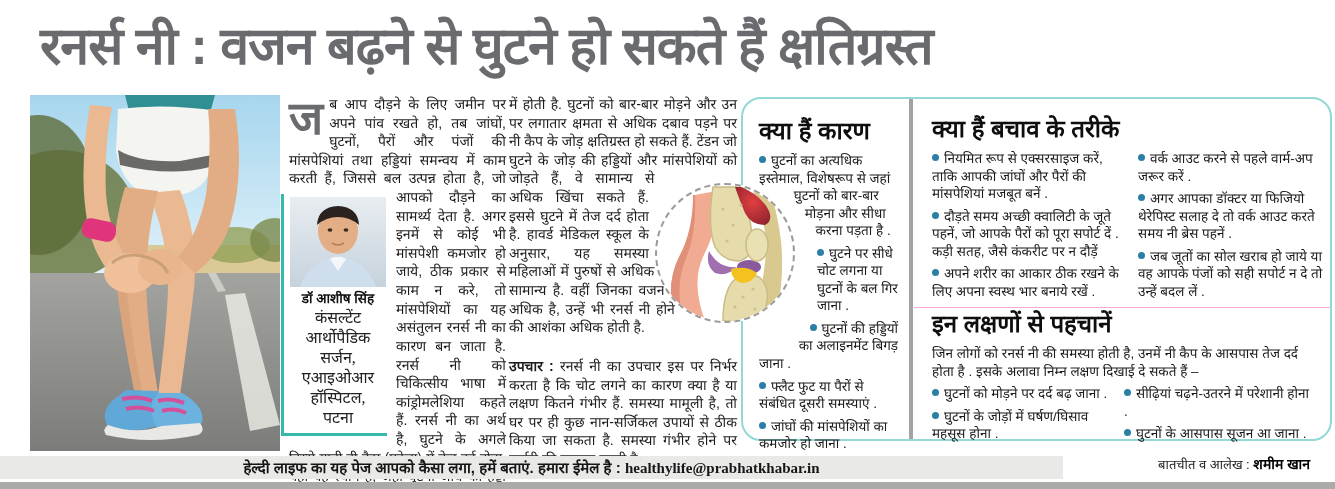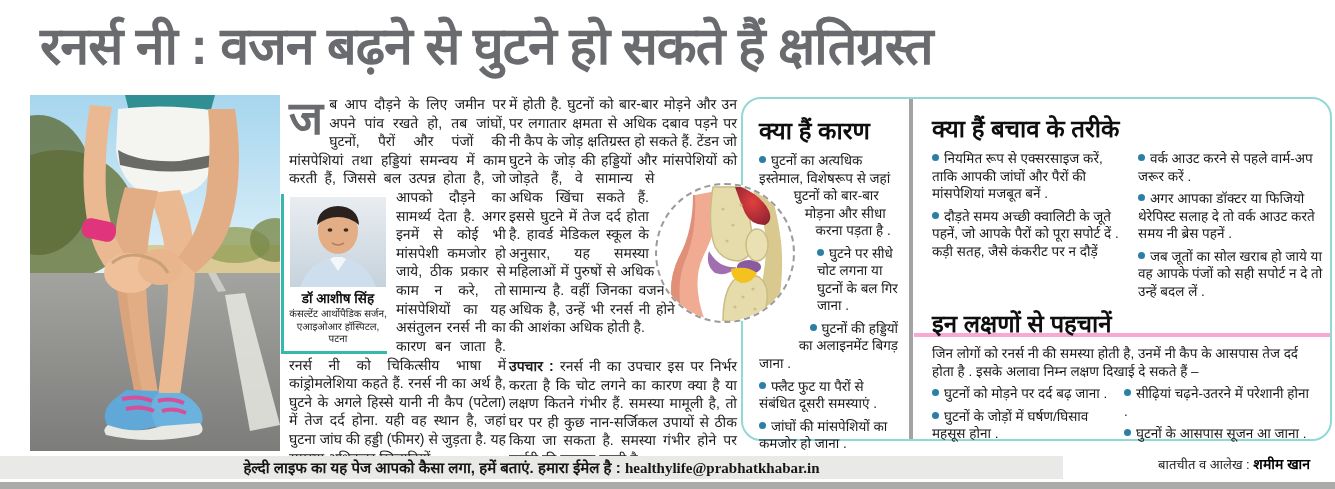--- a/index.html
+++ b/index.html
@@ -20,21 +20,21 @@
   .col { position:absolute; top:0; font-size:14px; line-height:1.33; color:#1c1c1c; text-align:justify; }
   .col1 { left:289px; width:217px; height:358px; }
   .col2 { left:509px; width:228px; height:358px; }
   .dropcap { float:left; font-size:46px; line-height:0.85; font-weight:700; color:#6a6b6e; padding:4px 6px 0 0; }
 
   
   .doctor-block { float:left; width:106px; margin:6px 9px 2px -8px; padding:3px 0 5px 5px;
     border-left:3px solid #35b8ae; border-bottom:3px solid #35b8ae; text-align:center; }
   .doctor-block svg { display:block; margin:0 auto; }
   .doctor-name { font-size:13.5px; font-weight:700; color:#111; margin-top:3px; }
-  .doctor-title { font-size:10px; line-height:1.25; color:#222; }
+  .doctor-title { font-size:16px; line-height:1.25; color:#222;font-family:Liberation Serif, serif; }
 
   .treat-label { font-weight:700; }
 
   
   .knee-spacer { float:right; width:86px; height:150px;
     shape-outside: polygon(100% 0%, 28% 0%, 0% 32%, 0% 68%, 30% 100%, 100% 100%);
     margin-left:2px; }
 
   
   .knee-circle { position:absolute; left:655px; top:88px; width:140px; height:140px;
@@ -48,22 +48,22 @@
   .bi { position:relative; font-size:13.5px; line-height:1.3; color:#1a1a1a; margin-bottom:5px; }
   .bi .dot { display:inline-block; width:7px; height:7px; border-radius:50%; background:#2b7fa6;
     margin-right:5px; vertical-align:2px; }
 
   .causes { position:absolute; left:0; top:0; bottom:0; width:170px;
     border-right:4px solid #a3a3a3; padding:14px 8px 0 16px; }
   .c-sp1 { float:left; width:0; height:48px; }
   .c-sp2 { float:left; clear:left; width:58px; height:150px;
     shape-outside: polygon(0% 0%, 55% 0%, 100% 28%, 100% 72%, 55% 100%, 0% 100%); }
 
-  .prevention { position:absolute; left:171px; right:0; top:0; height:238px;
-    border-bottom:4px solid #f9a8d4; padding:12px 4px 0 18px; }
+  .prevention { position:absolute; left:171px; right:0; top:0; height:209px;
+    border-bottom:1px solid #f9a8d4; padding:12px 4px 0 18px; }
   .prev-cols { display:flex; gap:18px;justify-content:space-between; }
   .prev-col { width:50%; }
 
   .symptoms { position:absolute; left:171px; right:0; top:199px; bottom:0; padding:8px 14px 16px 18px; }
   .symptoms .intro { font-size:13.5px; line-height:1.3; color:#1a1a1a; margin-bottom:5px; }
   .sym-cols { display:flex; gap:0; }
   .sym-col { width:50%; }
   .credit { text-align:right; font-size:13px; color:#222; margin-top:6px; padding-right:6px; }
   .credit b { font-size:14px; color:#000; }
 
@@ -219,20 +219,21 @@
         <div class="bi"><span class="dot"></span><span>फ्लैट फुट या पैरों से संबंधित दूसरी समस्याएं .</span></div>
         <div class="bi"><span class="dot"></span><span>जांघों की मांसपेशियों का कमजोर हो जाना .</span></div>
       </div>
 
       <div class="prevention">
         <div class="box-h">क्या हैं बचाव के तरीके</div>
         <div class="prev-cols">
           <div class="prev-col">
             <div class="bi"><span class="dot"></span><span>नियमित रूप से एक्सरसाइज करें, ताकि आपकी जांघों और पैरों की मांसपेशियां मजबूत बनें .</span></div>
             <div class="bi"><span class="dot"></span><span>दौड़ते समय अच्छी क्वालिटी के जूते पहनें, जो आपके पैरों को पूरा सपोर्ट दें . कड़ी सतह, जैसे कंकरीट पर न दौड़ें</span></div>
+            <div class="bi"><span class="dot"></span><span>अपने शरीर का आकार ठीक रखने के लिए अपना स्वस्थ भार बनाये रखें .</span></div>
           </div>
           <div class="prev-col">
             <div class="bi"><span class="dot"></span><span>वर्क आउट करने से पहले वार्म-अप जरूर करें .</span></div>
             <div class="bi"><span class="dot"></span><span>अगर आपका डॉक्टर या फिजियो थेरेपिस्ट सलाह दे तो वर्क आउट करते समय नी ब्रेस पहनें .</span></div>
             <div class="bi"><span class="dot"></span><span>जब जूतों का सोल खराब हो जाये या वह आपके पंजों को सही सपोर्ट न दे तो उन्हें बदल लें .</span></div>
           </div>
         </div>
       </div>
 
       <div class="symptoms">

